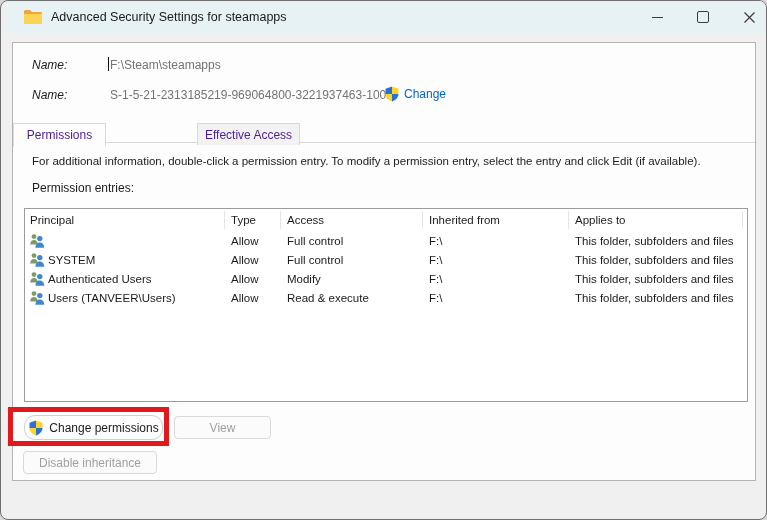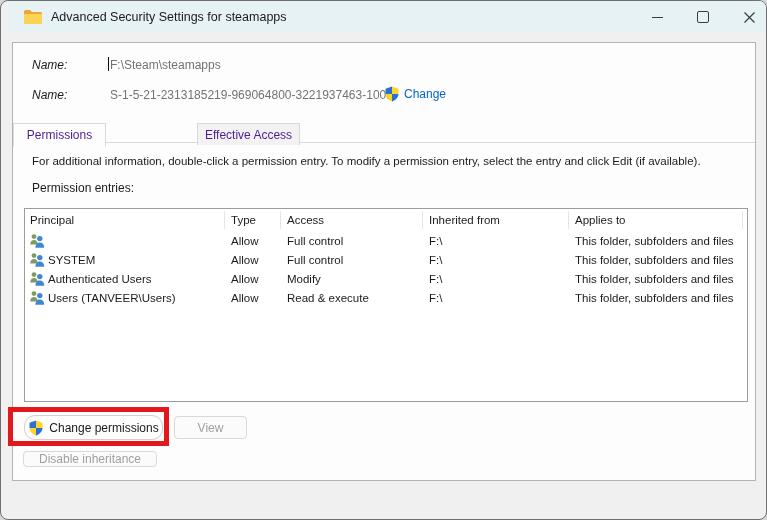--- a/index.html
+++ b/index.html
@@ -42,22 +42,22 @@
   .thead .filler{border:none;}
   .trow{height:19px;font-size:11.5px;color:#1b1b1b;}
   .td{white-space:nowrap;overflow:hidden;padding-left:6px;}
   .td.principal{display:flex;align-items:center;gap:3px;padding-left:4px;}
   .td .uicon{flex:0 0 auto;width:16px;height:15px;}
   
   .btn{position:absolute;display:flex;align-items:center;justify-content:center;gap:5px;box-sizing:border-box;
        background:#fdfdfd;border:1px solid #d0d0d0;border-radius:4px;font-size:12px;color:#1b1b1b;cursor:default;}
   .btn.disabled{color:#a0a0a0;border-color:#d9d9d9;background:#fbfbfb;}
   .btn-change{left:11px;top:372px;width:139px;height:25px;border-radius:11px;}
-  .btn-view{left:161px;top:373px;width:73px;height:23px;}
-  .btn-disinherit{left:10px;top:408px;width:134px;height:16px;}
+  .btn-view{left:161px;top:373px;width:97px;height:23px;}
+  .btn-disinherit{left:10px;top:408px;width:134px;height:23px;}
   
   .annotation{position:absolute;left:7px;top:406px;width:161px;height:39px;border:5px solid #e3181d;
               box-sizing:border-box;z-index:10;pointer-events:none;}
   
   .footer{position:absolute;left:0;top:480px;width:100%;height:40px;background:#f0f0f0;}
   .fbtn{position:absolute;top:9px;width:70px;height:24px;display:flex;align-items:center;justify-content:center;
         background:#fdfdfd;border:1px solid #cfcfcf;border-radius:4px;font-size:12px;color:#1b1b1b;box-sizing:border-box;}
   .fbtn.ok{left:523px;border:1px solid #0067c0;box-shadow:inset 0 0 0 0.5px #0067c0;}
   .fbtn.cancel{left:603px;}
   .fbtn.apply{left:684px;width:69px;color:#a0a0a0;border-color:#dcdcdc;background:#fbfbfb;}

